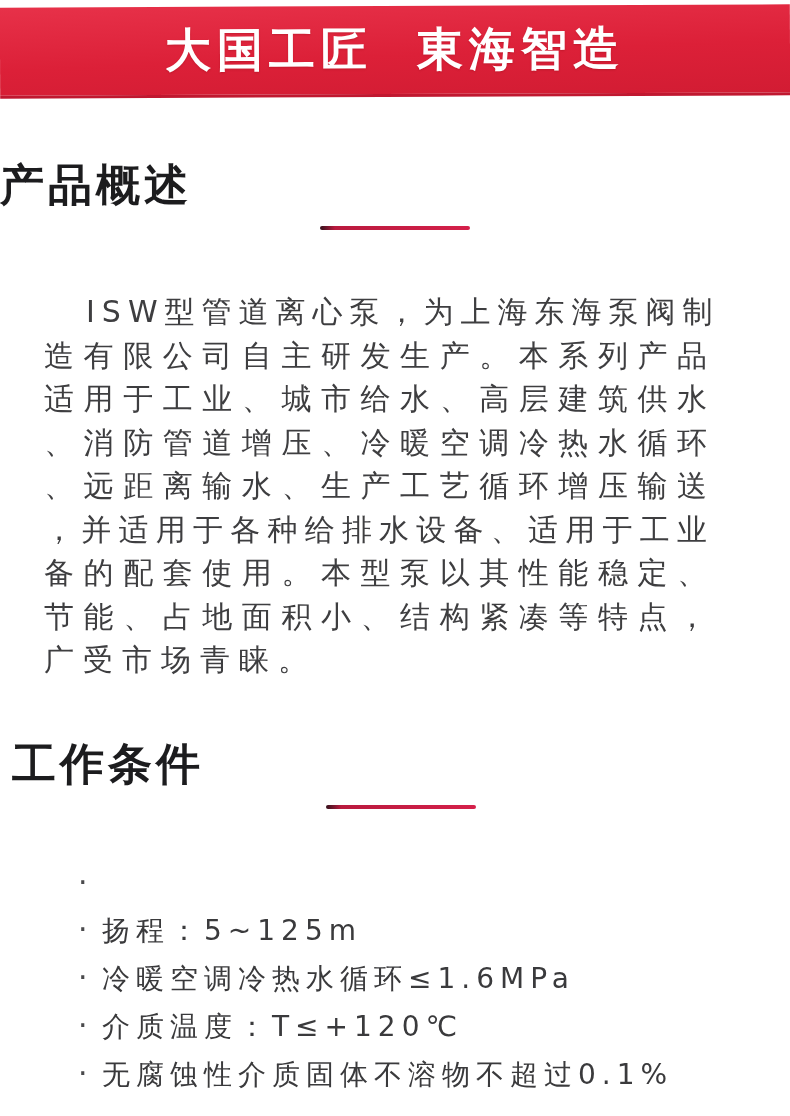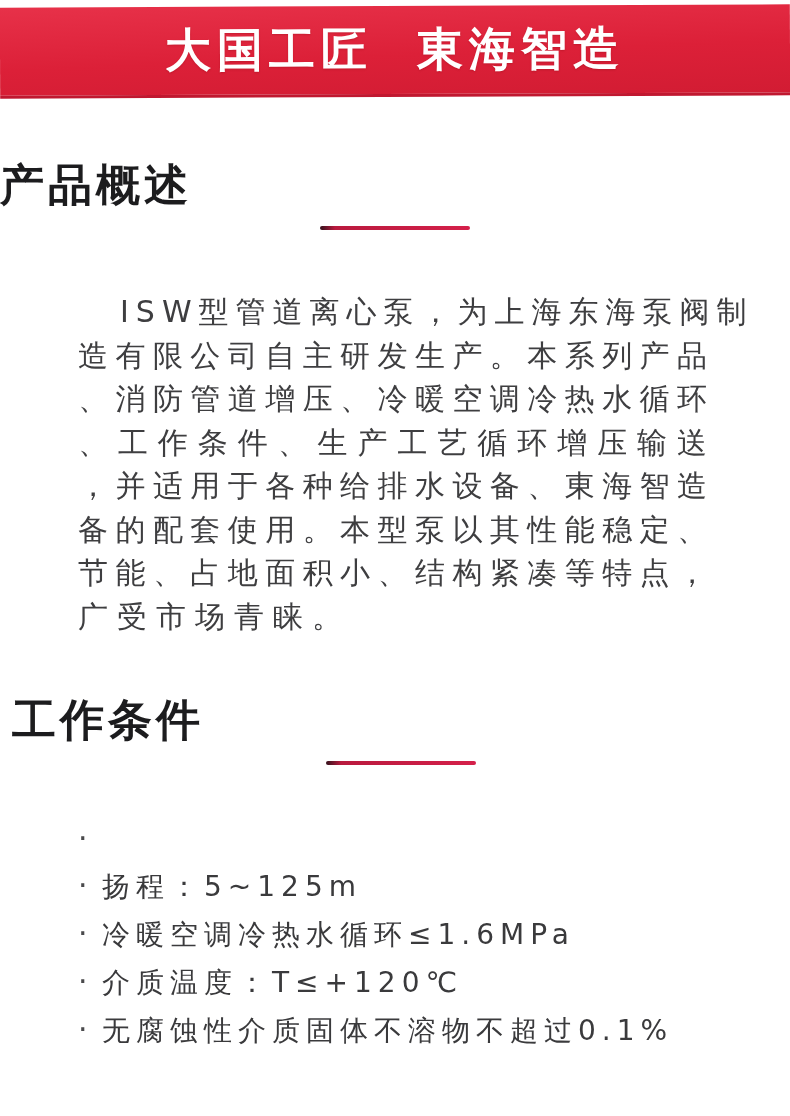--- a/index.html
+++ b/index.html
@@ -54,21 +54,21 @@
   .sec-underline {
     width: 150px;
     height: 4px;
     margin: 15px auto 0 auto;
     border-radius: 2px;
     background: linear-gradient(90deg, #33121c 0%, #b91a3e 10%, #d5204a 100%);
   }
 
   
   .para {
-    margin: 60px 76px 0 78px;
+    margin: 60px 76px 0 44px;
     color: #3e3e40;
     font-size: 30px;
   }
   .pline {
     line-height: 43.5px;
     letter-spacing: 7px;
     text-align: justify;
     text-align-last: justify;
     white-space: nowrap;
   }
@@ -111,23 +111,24 @@
   </header>
 
   <section>
     <div class="sec-head first">
       <h2>产品概述</h2>
       <div class="sec-underline"></div>
     </div>
     <div class="para">
       <div class="pline indent">ISW型管道离心泵，为上海东海泵阀制</div>
       <div class="pline">造有限公司自主研发生产。本系列产品</div>
+      <div class="pline">适用于工业、城市给水、高层建筑供水</div>
       <div class="pline">、消防管道增压、冷暖空调冷热水循环</div>
-      <div class="pline">、工作条件、生产工艺循环增压输送</div>
-      <div class="pline">，并适用于各种给排水设备、東海智造</div>
+      <div class="pline">、远距离输水、生产工艺循环增压输送</div>
+      <div class="pline">，并适用于各种给排水设备、适用于工业</div>
       <div class="pline">备的配套使用。本型泵以其性能稳定、</div>
       <div class="pline">节能、占地面积小、结构紧凑等特点，</div>
       <div class="pline last">广受市场青睐。</div>
     </div>
   </section>
 
   <section>
     <div class="sec-head second">
       <h2>工作条件</h2>
       <div class="sec-underline"></div>

